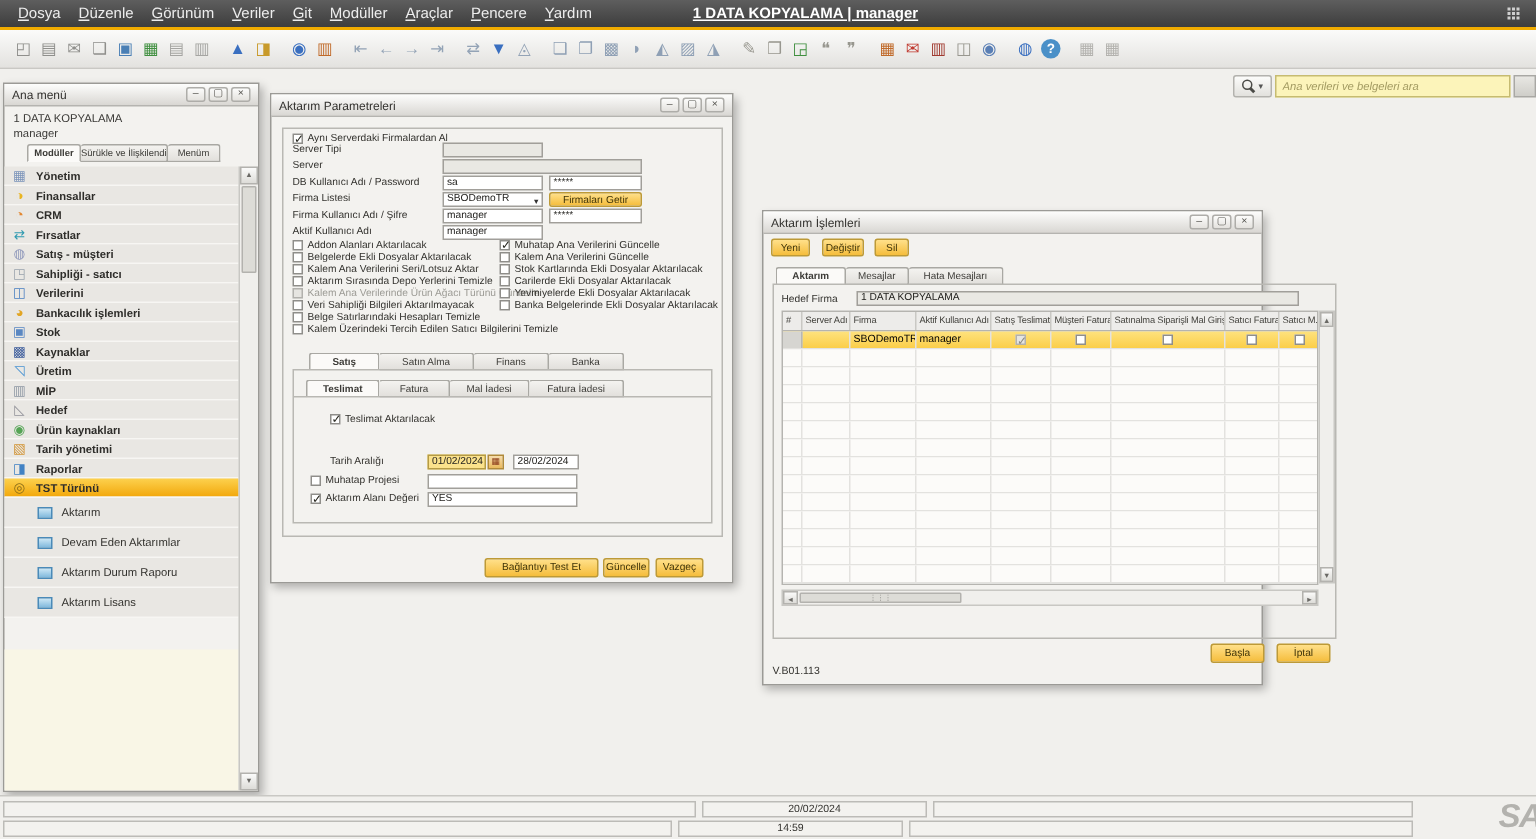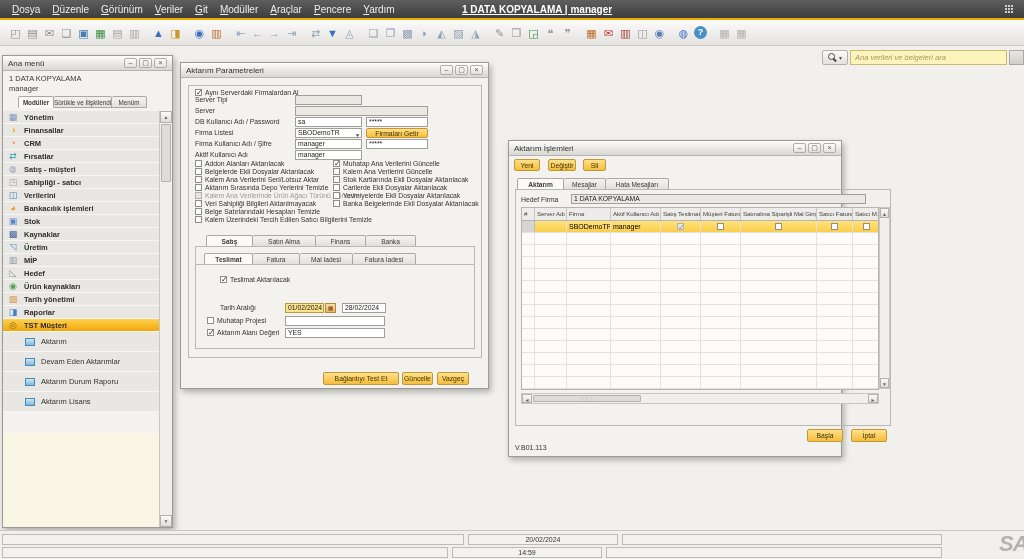--- a/index.html
+++ b/index.html
@@ -268,21 +268,21 @@
       <div class="mod-row">
         <span class="mod-icon" style="color: rgb(210, 148, 53);">▧</span>
         <span class="mod-label">Tarih yönetimi</span>
       </div>
       <div class="mod-row">
         <span class="mod-icon" style="color: rgb(66, 130, 196);">◨</span>
         <span class="mod-label">Raporlar</span>
       </div>
       <div class="mod-row active">
         <span class="mod-icon" style="color: rgb(138, 109, 26);">◎</span>
-        <span class="mod-label">TST Müşteri</span>
+        <span class="mod-label">TST Türünü</span>
       </div>
       <div class="sub-row">
         <span class="win-ico"></span>
         <span class="sub-label">Aktarım</span>
       </div>
       <div class="sub-row">
         <span class="win-ico"></span>
         <span class="sub-label">Devam Eden Aktarımlar</span>
       </div>
       <div class="sub-row">

